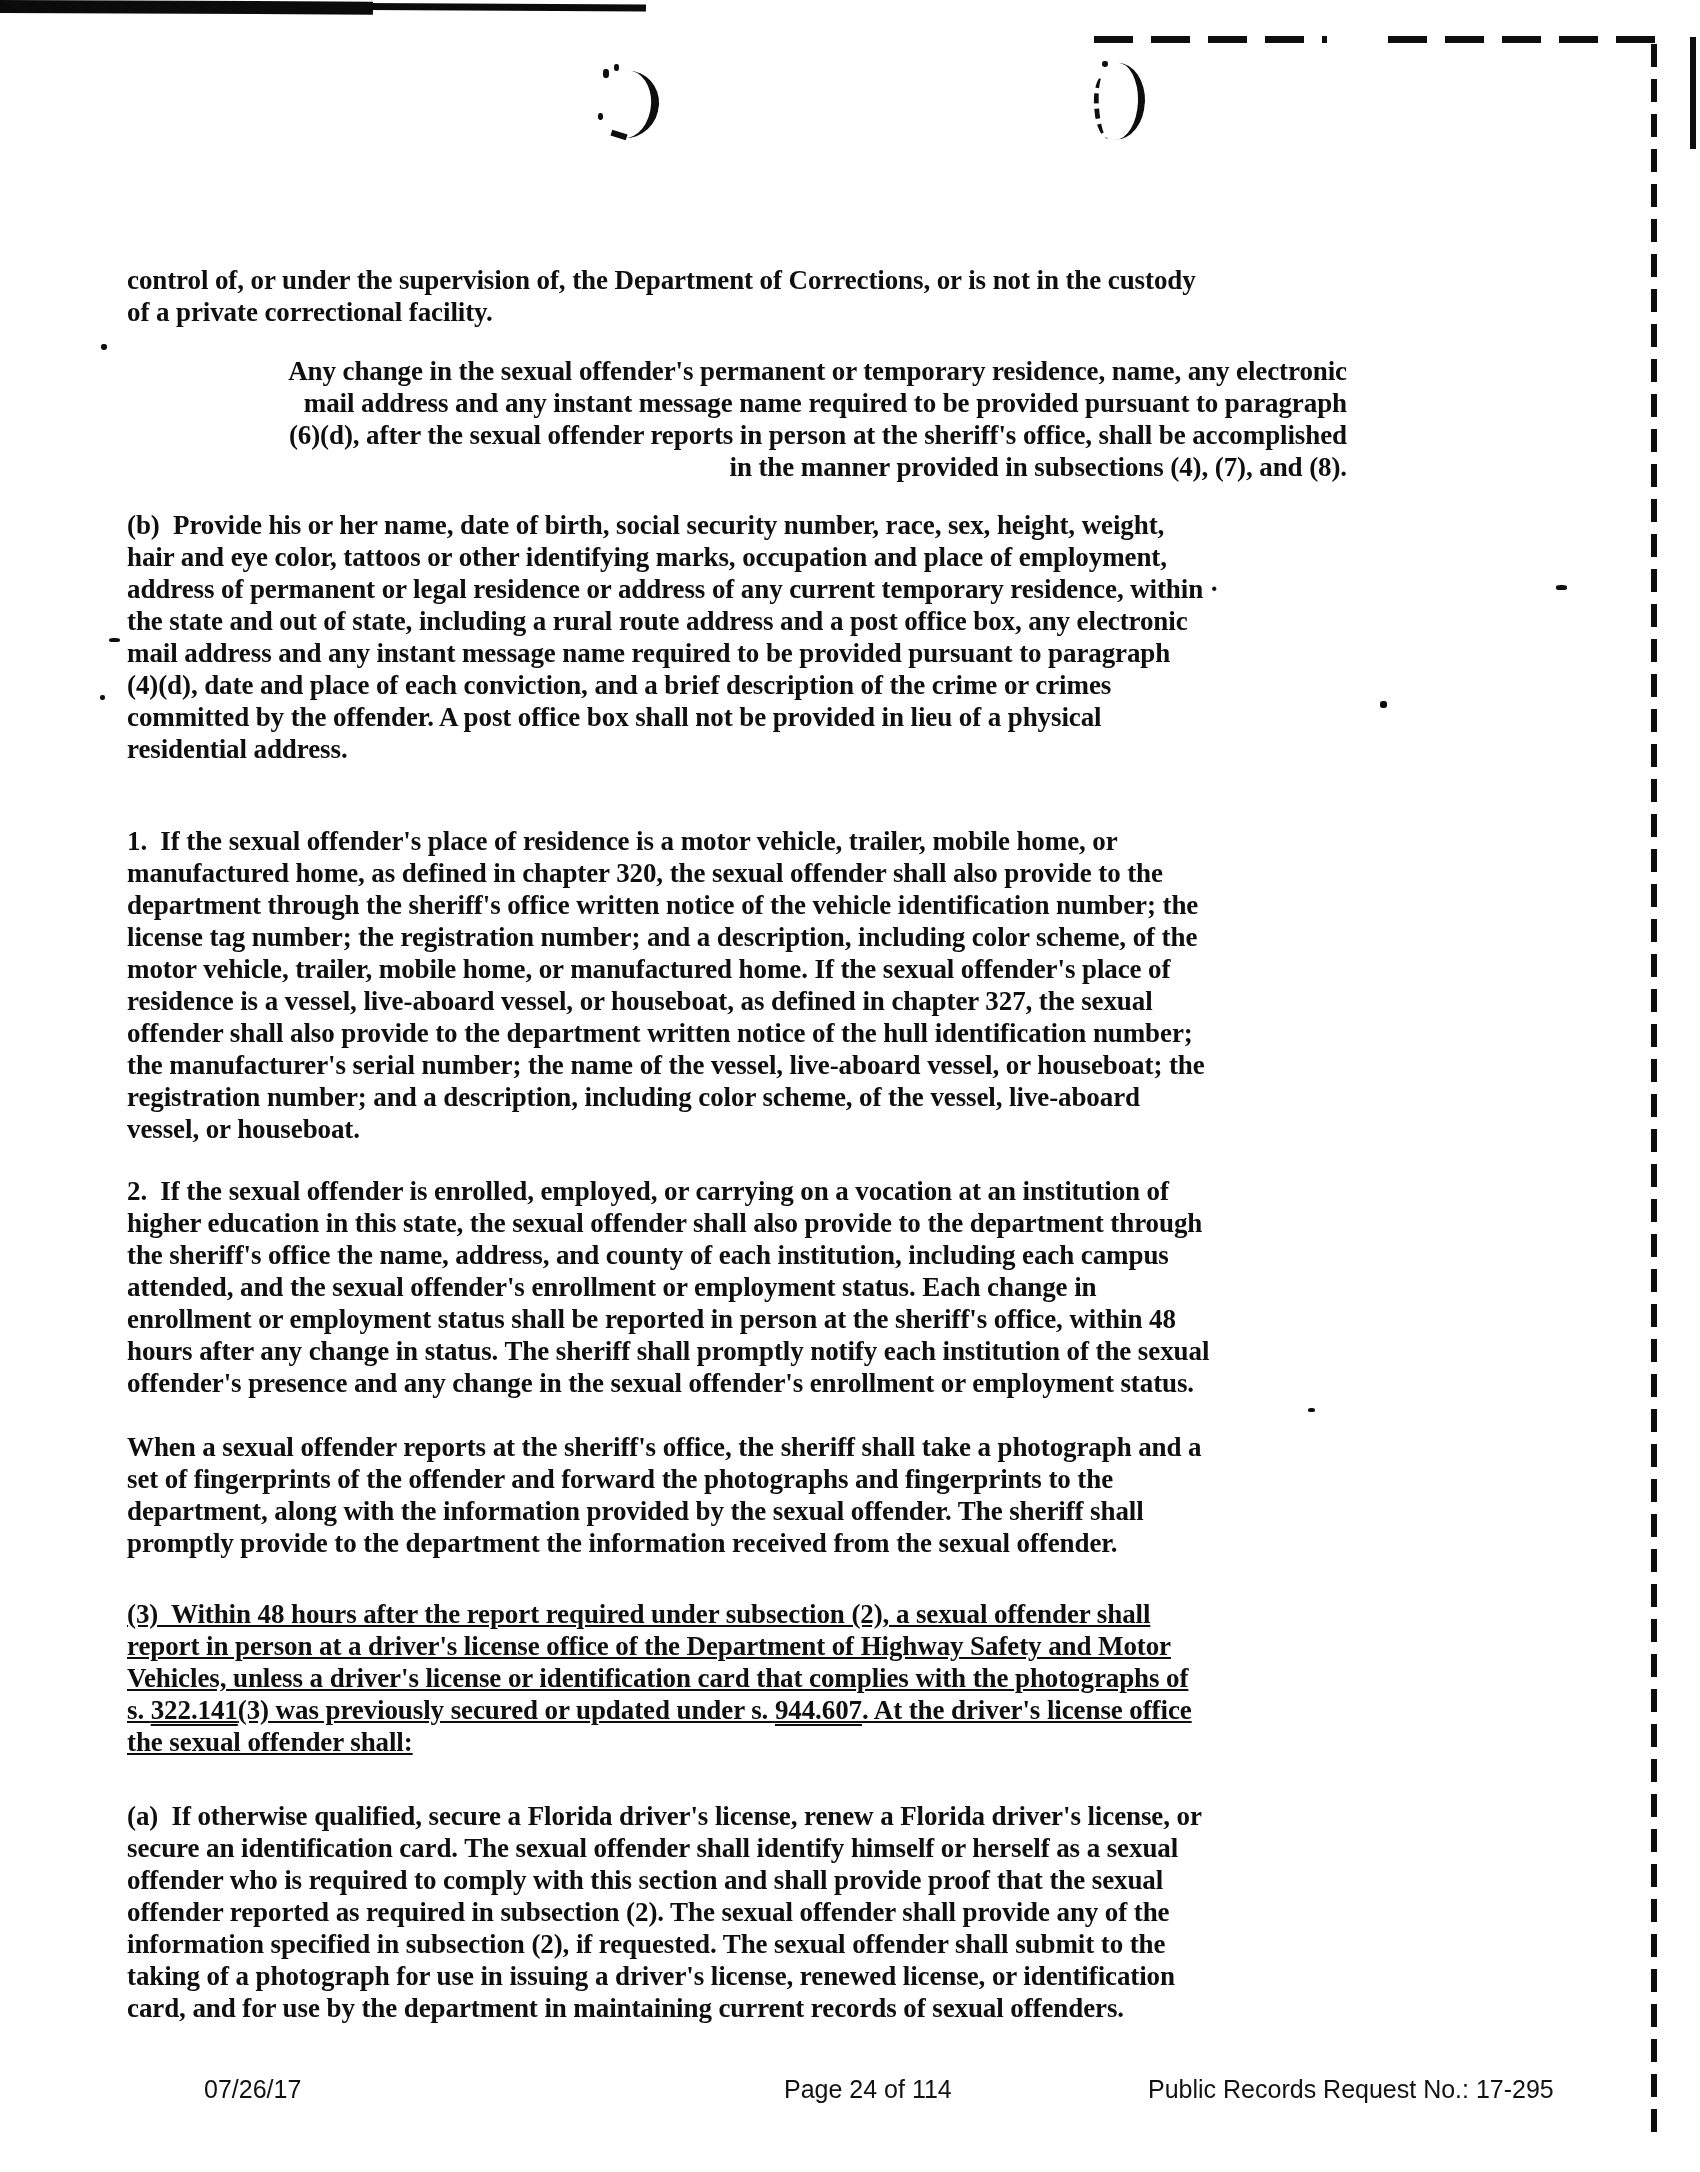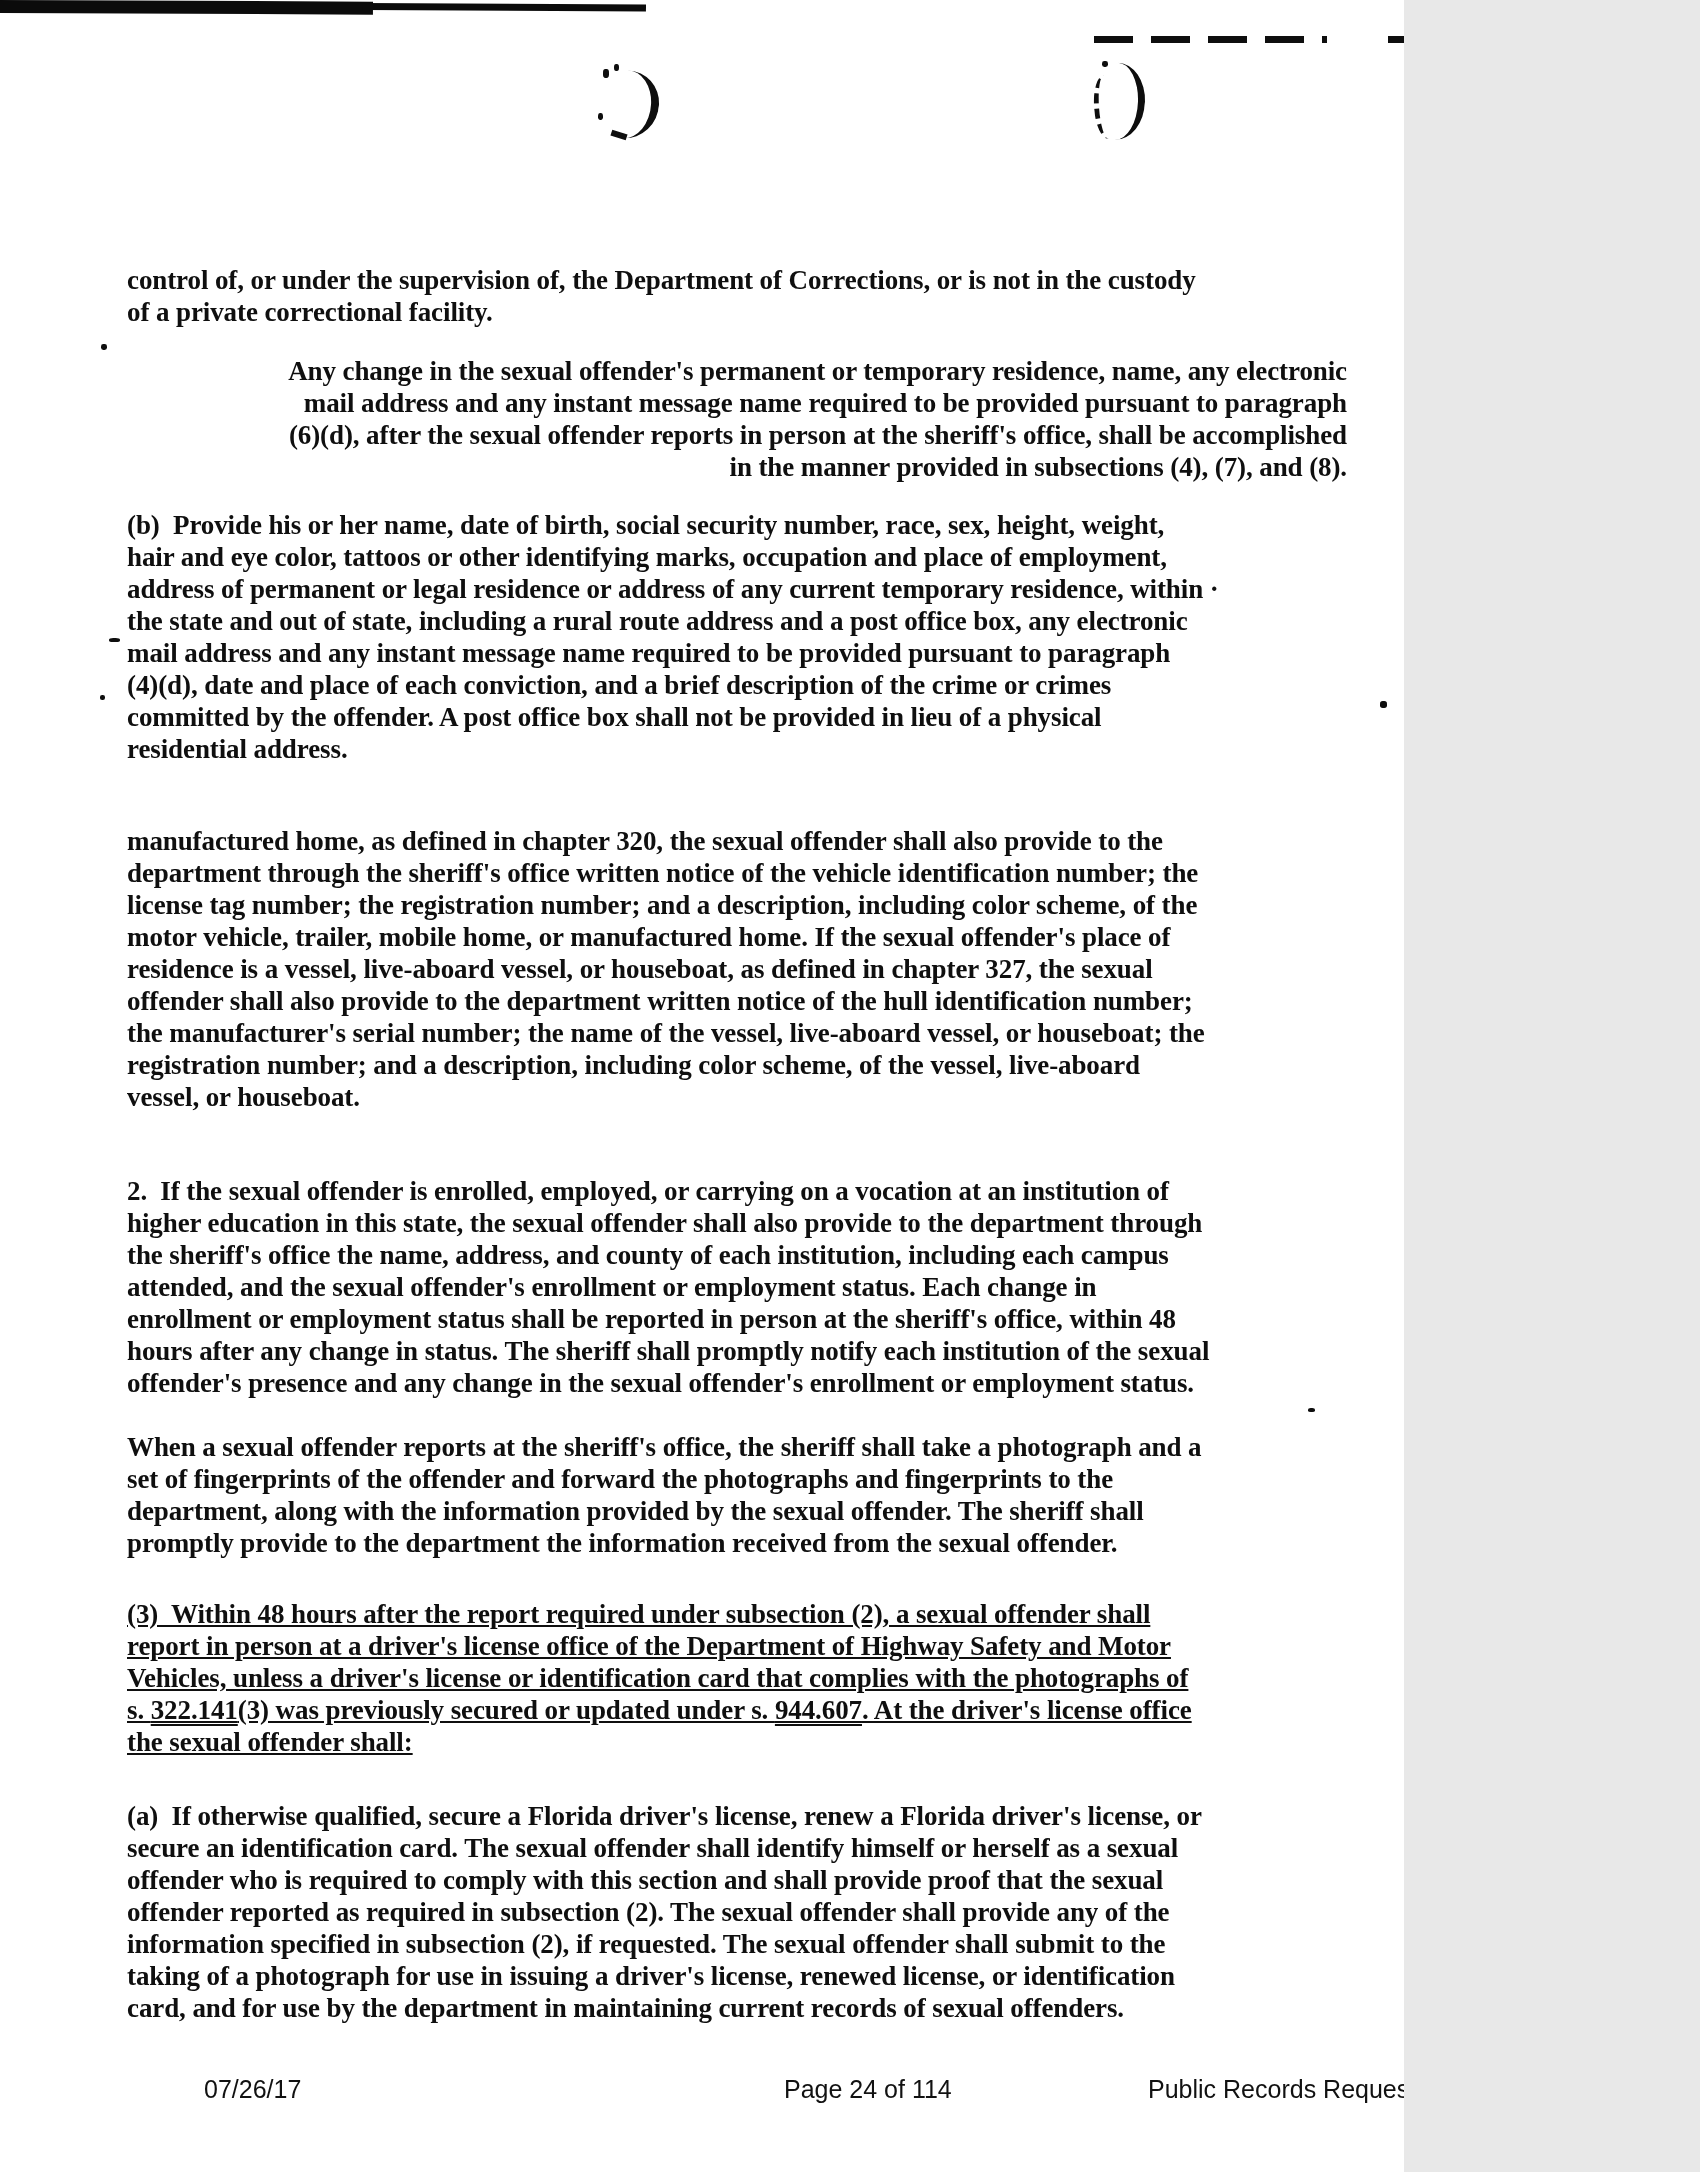--- a/index.html
+++ b/index.html
@@ -2,21 +2,21 @@
 <html style="font-size:10.7px"><head>
 <meta charset="utf-8">
 <style>
   html,body{margin:0;padding:0;}
   body{
     width:1700px;height:2172px;
     background:#e8e8e8;
     font-family:"Liberation Serif","DejaVu Serif",serif;
   }
   .page{
-    position:relative;width:1404px;height:2172px;
+    position:relative;width:1700px;height:2172px;
     background:#ffffff;color:#0f0f0f;overflow:hidden;
   }
   
   .para{
     position:absolute;left:127px;width:1220px;
     font-family:"Liberation Serif","DejaVu Serif",serif;
     font-weight:700;font-size:27px;line-height:32px;
     letter-spacing:-0.1px;color:#0f0f0f;
   }
   .line{white-space:pre;}
@@ -85,20 +85,21 @@
       <div class="line">(b)  Provide his or her name, date of birth, social security number, race, sex, height, weight,</div>
       <div class="line">hair and eye color, tattoos or other identifying marks, occupation and place of employment,</div>
       <div class="line">address of permanent or legal residence or address of any current temporary residence, within ·</div>
       <div class="line">the state and out of state, including a rural route address and a post office box, any electronic</div>
       <div class="line">mail address and any instant message name required to be provided pursuant to paragraph</div>
       <div class="line">(4)(d), date and place of each conviction, and a brief description of the crime or crimes</div>
       <div class="line">committed by the offender. A post office box shall not be provided in lieu of a physical</div>
       <div class="line">residential address.</div>
     </div>
   <div class="para" style="top:825px;">
+      <div class="line">1.  If the sexual offender's place of residence is a motor vehicle, trailer, mobile home, or</div>
       <div class="line">manufactured home, as defined in chapter 320, the sexual offender shall also provide to the</div>
       <div class="line">department through the sheriff's office written notice of the vehicle identification number; the</div>
       <div class="line">license tag number; the registration number; and a description, including color scheme, of the</div>
       <div class="line">motor vehicle, trailer, mobile home, or manufactured home. If the sexual offender's place of</div>
       <div class="line">residence is a vessel, live-aboard vessel, or houseboat, as defined in chapter 327, the sexual</div>
       <div class="line">offender shall also provide to the department written notice of the hull identification number;</div>
       <div class="line">the manufacturer's serial number; the name of the vessel, live-aboard vessel, or houseboat; the</div>
       <div class="line">registration number; and a description, including color scheme, of the vessel, live-aboard</div>
       <div class="line">vessel, or houseboat.</div>
     </div>

